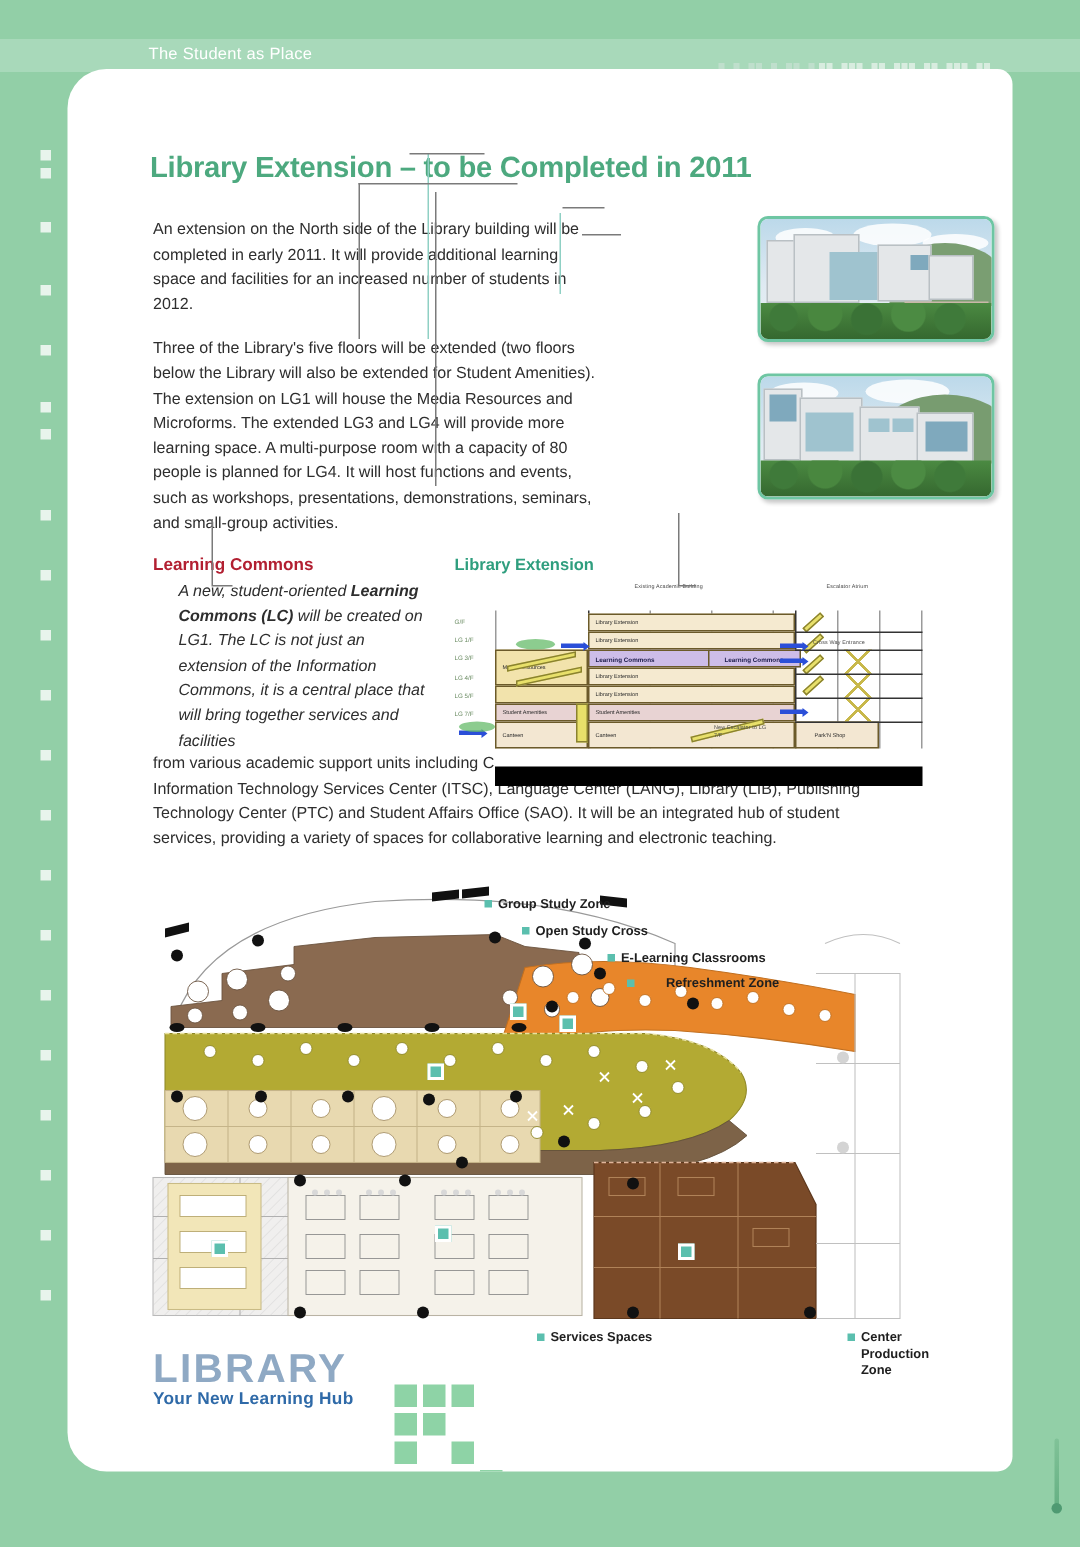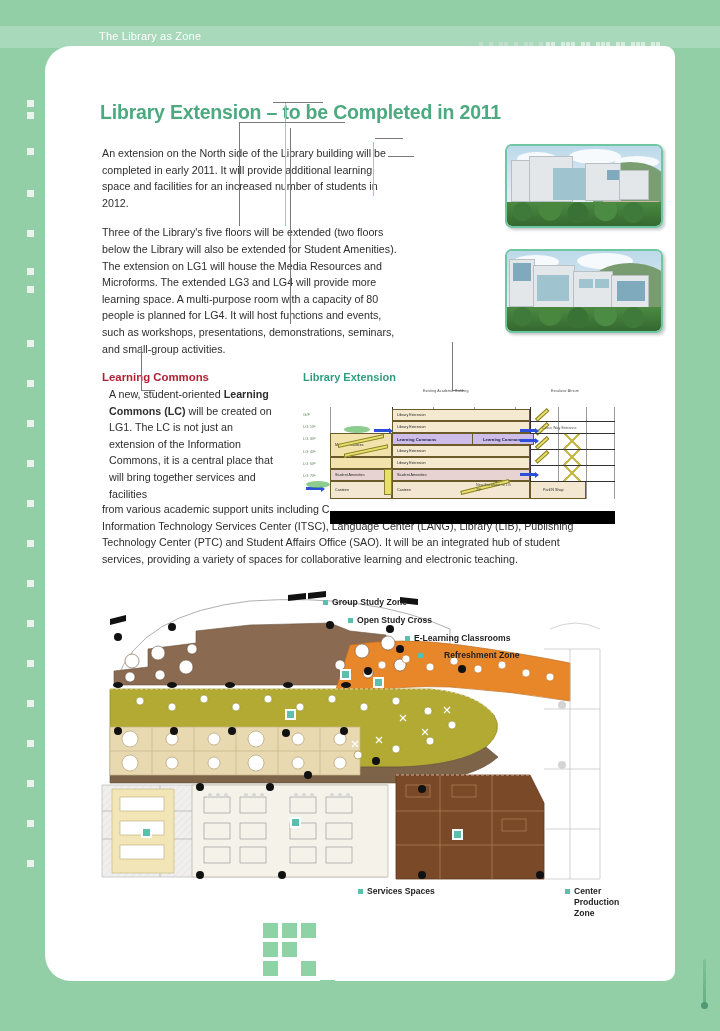--- a/index.html
+++ b/index.html
@@ -75,21 +75,21 @@
                  radial-gradient(circle at 64% 32%, #4c8b43 0 11px, transparent 12px),
                  radial-gradient(circle at 82% 44%, #3f7a3a 0 10px, transparent 11px),
                  linear-gradient(#4b8a42,#35682f); }
   .ph-road { position:absolute; background:#c9b8a8; }
 
   
   .lc-head {
     position:absolute; left:57px; top:325px;
     font-size:11.4px; font-weight:700; color:#b21f31;
   }
-  .lc-col { position:absolute; left:64px; top:340px; width:165px; }
+  .lc-col { position:absolute; left:74px; top:340px; width:165px;font-style:italic; }
   .lc-col .para { margin-bottom:0; }
   .lc-cont { position:absolute; left:57px; top:455px; width:500px; }
   b { font-weight:700; }
 
   
   .sec-title {
     position:absolute; left:258px; top:325px;
     font-size:11px; font-weight:700; color:#2f9e7e;
   }
   .sec-wrap { position:absolute; left:258px; top:341px; width:312px; height:139px; }
@@ -146,21 +146,21 @@
      background:linear-gradient(#7cbf94,#5aa87a); border-radius:2px; opacity:.8; }
   .edge-dot { position:absolute; right:12px; bottom:22px; width:7px; height:7px;
      border-radius:50%; background:#4f9a72; }
 </style>
 </head>
 <body>
 
 <div class="green-bg"></div>
 <div class="header-strip"></div>
 
-<div class="header-title">The Library as Zone</div>
+<div class="header-title">The Student as Place</div>
 
 <div class="hkust-logo" title="HKUST LIBRARY">
 
   <div class="hkust-word">
     <span class="px dim"></span>
       <span class="px off"></span>
       <span class="px dim"></span>
     <span class="px off"></span>
       <span class="px dim"></span>
       <span class="px dim"></span>
@@ -607,20 +607,24 @@
   </div>
   <div class="callout" style="left:313px;top:840px;">
     <span class="sq"></span>
     <span class="tx">Services Spaces</span>
   </div>
   <div class="callout" style="left:520px;top:840px;width:46px;">
     <span class="sq"></span>
     <span class="tx">Center Production Zone</span>
   </div>
 
+  <div class="foot-logo">
+    <div class="big">LIBRARY</div>
+    <div class="sub">Your New Learning Hub</div>
+  </div>
   <div class="sqgrid" id="sqgrid">
         <i style="left: 0px; top: 0px;"></i>
         <i style="left: 19px; top: 0px;"></i>
         <i style="left: 38px; top: 0px;"></i>
         <i style="left: 0px; top: 19px;"></i>
         <i style="left: 19px; top: 19px;"></i>
         <i style="left: 0px; top: 38px;"></i>
         <i style="left: 38px; top: 38px;"></i>
         <i style="left: 57px; top: 57px;"></i>
       </div>

